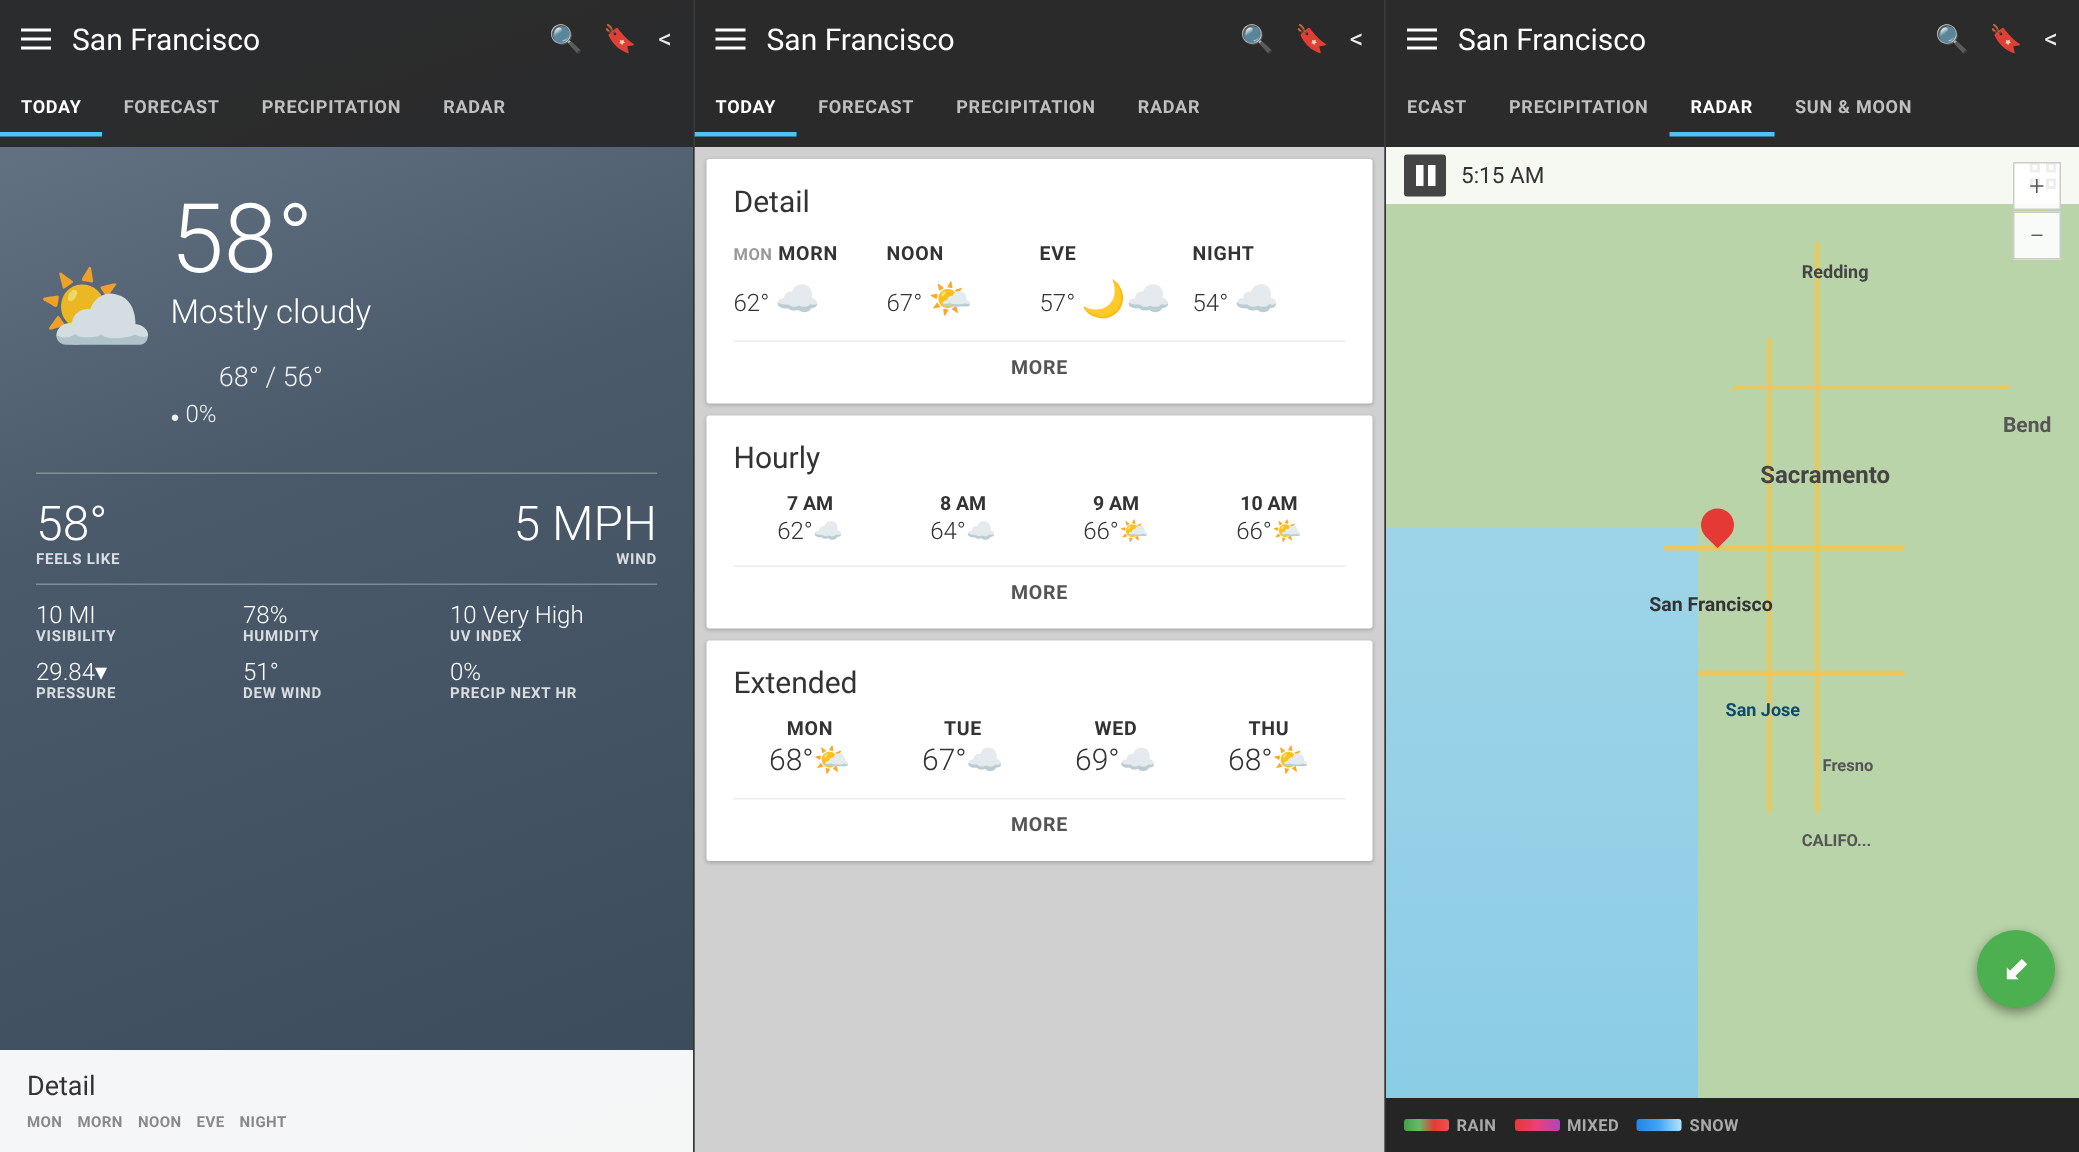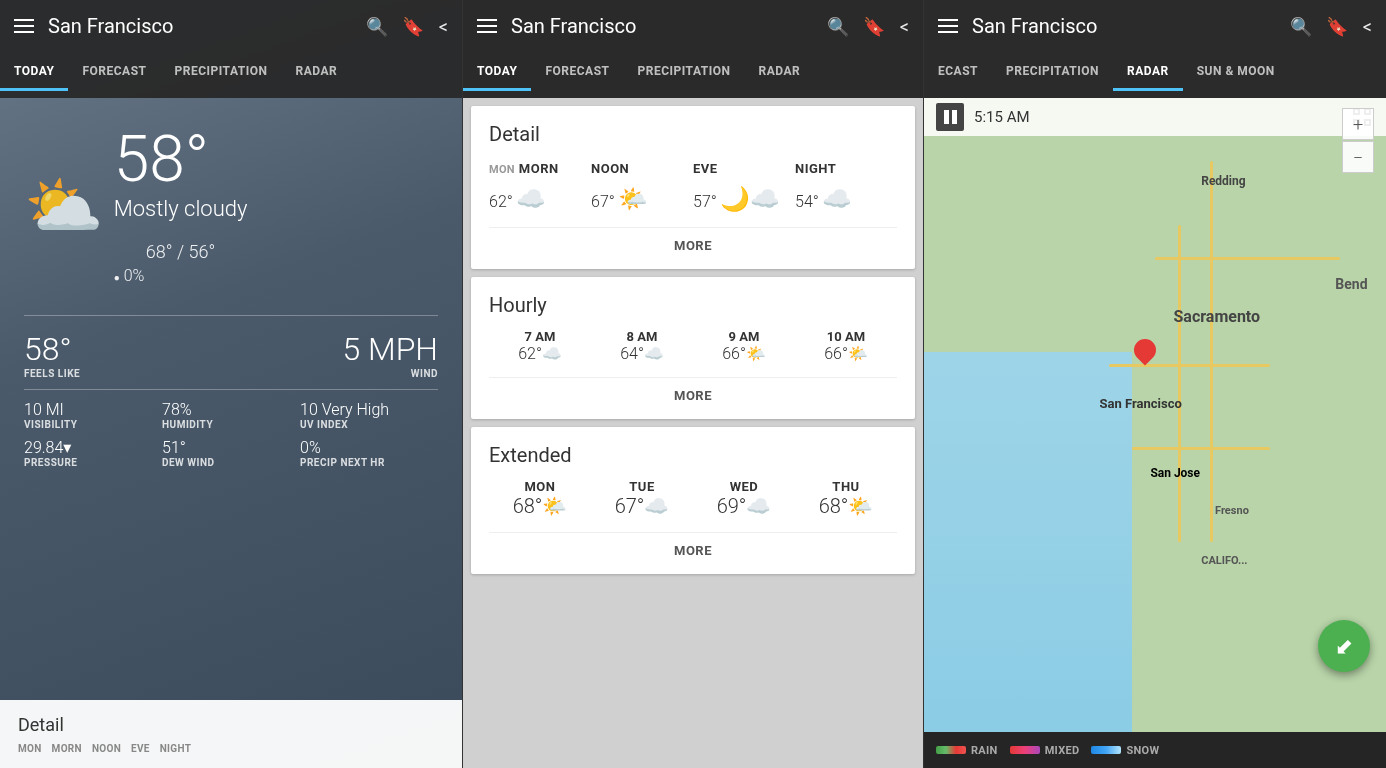--- a/index.html
+++ b/index.html
@@ -716,21 +716,21 @@
 
       <div class="map-road-h" style="top:25%; left:50%; width:40%;"></div>
       <div class="map-road-h" style="top:42%; left:40%; width:35%;"></div>
       <div class="map-road-h" style="top:55%; left:45%; width:30%;"></div>
       <div class="map-road-v" style="left:62%; top:10%; height:60%;"></div>
       <div class="map-road-v" style="left:55%; top:20%; height:50%;"></div>
 
       <div class="map-label" style="top:12%; left:60%; color:#444; font-size:12px;">Redding</div>
       <div class="map-label" style="top:33%; left:54%; color:#444; font-size:16px;">Sacramento</div>
       <div class="map-label" style="top:47%; left:38%; color:#333; font-size:13px; font-weight:700;">San Francisco</div>
-      <div class="map-label" style="top:58%; left:49%; color:#000000; font-size:12px;">San Jose</div>
+      <div class="map-label" style="top:58%; left:49%; color:#0c4a6e; font-size:12px;">San Jose</div>
       <div class="map-label" style="top:64%; left:63%; color:#555; font-size:11px;">Fresno</div>
       <div class="map-label" style="top:28%; right:4%; color:#555; font-size:14px;">Bend</div>
       <div class="map-label" style="top:72%; left:60%; color:#555; font-size:11px;">CALIFO...</div>
 
       <div class="map-pin"></div>
 
       <div class="map-time-bar">
         <div class="pause-btn">
           <div class="pause-icon">
             <div class="pause-bar"></div>

